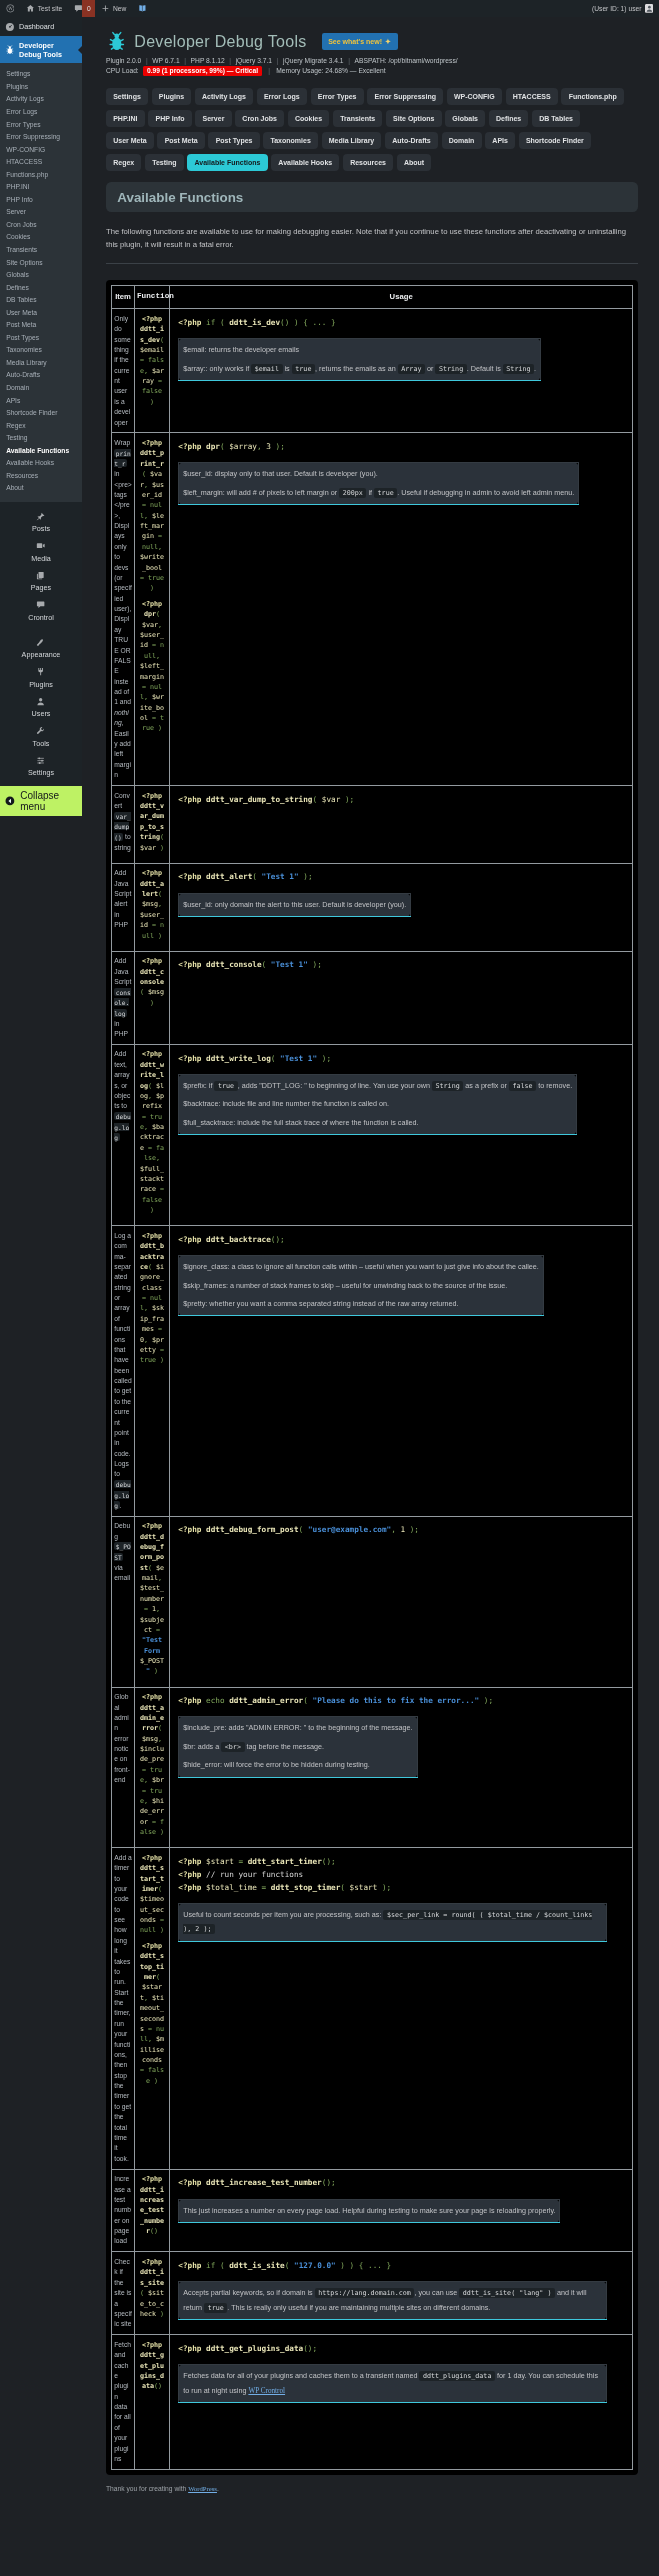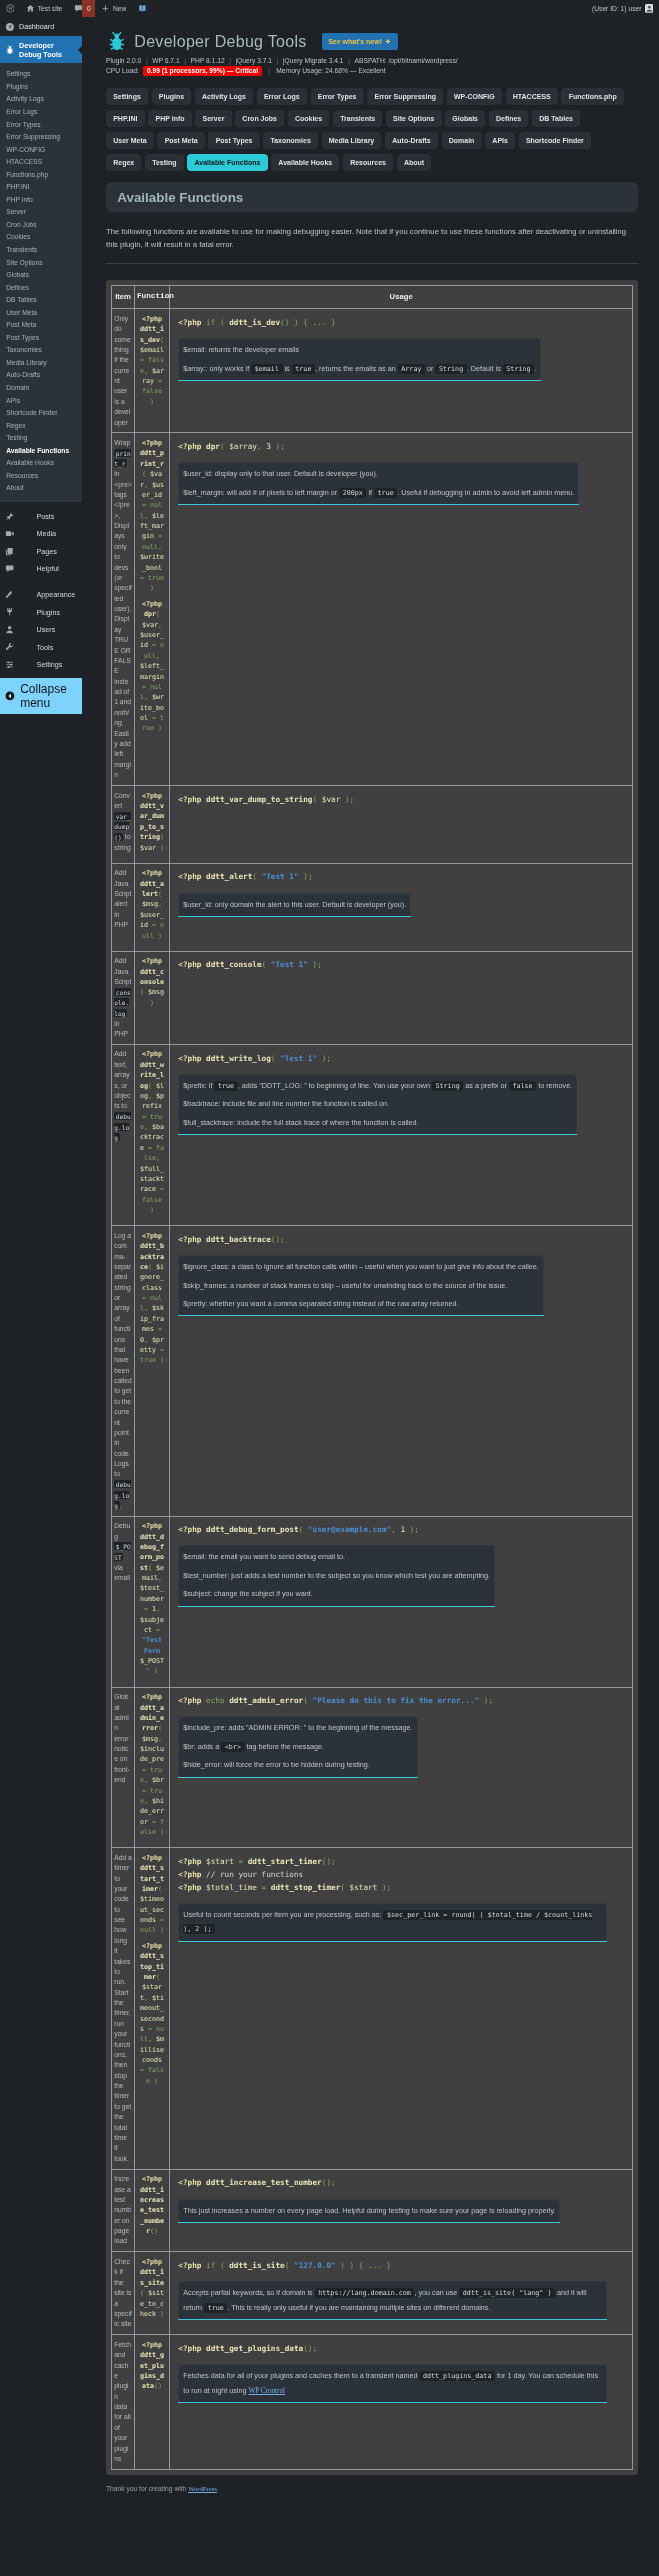--- a/index.html
+++ b/index.html
@@ -23,24 +23,24 @@
   .sidebar{position:absolute;top:16.5px;left:0;width:82px;background:#1d2327;color:#c3c4c7;z-index:4;padding-bottom:0;}
   .menu-top-item{display:flex;gap:4.6px;padding:4.6px 4.6px;align-items:center;color:#dde0e3;font-size:7.2px;line-height:1.25;}
   .menu-top-item .icon{width:9.8px;height:9.8px;color:#a7aaad;margin-top:0.5px;}
   .menu-top-item.active{background:#2271b1;color:#fff;font-weight:600;position:relative;}
   .menu-top-item.active .icon{color:#fff;}
   .menu-top-item.active::after{content:"";position:absolute;right:0;top:50%;transform:translateY(-50%);border:4.1px solid transparent;border-right:4.1px solid #1e2125;}
   .submenu{background:#2c3338;padding:4.6px 0 7.2px;}
   .submenu-item{padding:2.6px 6.2px;font-size:6.7px;color:#a8b0b8;line-height:1.1;}
   .submenu-item.active{color:#fff;font-weight:bold;}
   .menu-bottom{padding-top:6.2px;}
-  .menu-bottom-item{display:flex;gap:22px;padding:4.1px 5.2px;align-items:center;color:#d5d8db;font-size:7.2px;}
+  .menu-bottom-item{display:flex;gap:3px;padding:4.1px 5.2px;align-items:center;color:#d5d8db;font-size:7.2px;flex-direction:column;}
   .menu-bottom-item .icon{width:9.3px;height:9.3px;color:#a7aaad;}
   .menu-gap{height:8.2px;}
-  .collapse-item{background:#7dd3fc;color:#14181b;display:flex;gap:5.2px;padding:3.6px 5.2px;align-items:center;font-size:12px;margin-top:5.2px;}
+  .collapse-item{background:#bef264;color:#14181b;display:flex;gap:5.2px;padding:3.6px 5.2px;align-items:center;font-size:10px;margin-top:5.2px;}
   .collapse-item .icon{width:9.8px;height:9.8px;}
 
   
   .content{margin-left:82px;padding:8.2px 20.6px 0 24px;color:#c3c4c7;}
   .header-title-row{display:flex;align-items:center;gap:6.7px;margin:6.2px 0 2.1px;}
   .bug-logo{width:21.6px;height:21.6px;color:#2cc9d6;}
   .page-main-title{font-size:16px;color:#a3bdb8;font-weight:400;letter-spacing:0.3px;}
   .whats-new-btn{background:#2271b1;color:#f0c33c;font-weight:bold;font-size:7px;padding:4.6px 6.7px;border-radius:2.1px;border:none;margin-left:8.2px;font-family:"Liberation Sans",sans-serif;display:inline-flex;gap:3.1px;align-items:center;}
   .sparkle{color:#f5d36a;}
   .meta-line{font-size:6.7px;color:#bfc5c9;margin:4.1px 0 2.1px;}
@@ -54,21 +54,21 @@
   .tab-row{display:flex;flex-wrap:wrap;}
   .tab{background:#2b3036;color:#e0e2e4;font-size:7px;font-weight:600;padding:5.2px 7.2px;border-radius:4.1px;margin:0 3.6px 4.6px 0;white-space:nowrap;}
   .tab.active{background:#2cc9d6;color:#15191c;}
 
   .title-panel{background:#2c3338;border-radius:5.2px;padding:7.7px 11.3px;margin-top:6.2px;}
   .title-panel h2{margin:0;font-size:13.4px;color:#9fb6ba;font-weight:bold;}
   .page-desc{color:#c3c4c7;font-size:7.7px;line-height:1.75;margin:12.4px 0 4.1px;}
   hr.divider{border:0;border-top:0.5px solid #3b4147;margin:11.3px 0 0;}
 
   
-  .table-panel{background:#404040;border-radius:4.1px;padding:5.2px;margin:15.5px 0 7.2px;}
+  .table-panel{background:#000000;border-radius:4.1px;padding:5.2px;margin:15.5px 0 7.2px;}
   table.func-table{width:100%;border-collapse:collapse;table-layout:fixed;}
   .func-table th,.func-table td{border:0.5px solid #939a9f;vertical-align:top;}
   .func-table th{color:#eceef0;font-size:7.7px;font-weight:bold;text-align:center;padding:6.7px 2.1px;}
   th.col-item{width:17.5px;}
   th.col-func{width:30px;font-family:Liberation Mono, monospace;}
   .td-item{width:17.5px;padding:4.6px 2.1px;font-size:6.7px;color:#b6bcc2;line-height:1.55;overflow-wrap:anywhere;word-break:break-word;}
   .td-func{width:30px;padding:4.6px 3.1px;font-family:"DejaVu Sans Mono",monospace;font-size:6.7px;line-height:1.55;overflow-wrap:anywhere;word-break:break-all;text-align:center;}
   .fblock{margin:0 0 5.2px;}
   .td-usage{padding:7.7px 8.2px;}
   .code-line{font-family:"DejaVu Sans Mono",monospace;font-size:7.7px;line-height:1.55;margin:0 0 1px;color:#e9e5ac;overflow-wrap:anywhere;}
@@ -231,21 +231,21 @@
           </svg>
         </span>
         <span class="mb-label">Pages</span>
       </div>
       <div class="menu-bottom-item">
         <span class="icon">
           <svg viewBox="0 0 20 20">
             <path d="M3.2 3h13.6c.7 0 1.2.5 1.2 1.2v8.1c0 .7-.5 1.2-1.2 1.2H9.5l-4.3 3.9v-3.9H3.2c-.7 0-1.2-.5-1.2-1.2V4.2C2 3.5 2.5 3 3.2 3z"></path>
           </svg>
         </span>
-        <span class="mb-label">Helpful</span>
+        <span class="mb-label">Crontrol</span>
       </div>
       <div class="menu-gap"></div>
       <div class="menu-bottom-item">
         <span class="icon">
           <svg viewBox="0 0 20 20">
             <path d="M3 13.2c2-1 3.2-3 5.2-6s4.2-5.2 6.2-4.1-1 5.1-3 7.2-4.2 3.1-5.2 5.1c-.8 1.5-2.7 1.7-3.7.7s-.3-2.2.5-2.9z"></path>
           </svg>
         </span>
         <span class="mb-label">Appearance</span>
       </div>
@@ -468,25 +468,20 @@
               </div>
             </td>
           </tr>
           <tr class="func-row">
             <td class="td-item">Debug <span class="chip">$_POST</span> via email</td>
             <td class="td-func">
               <div class="fblock"><span class="tok-p">&lt;?php </span><span class="tok-f">ddtt_debug_form_post</span><span class="tok-k">( </span><span class="tok-v">$email</span><span class="tok-k">, </span><span class="tok-v">$test_number </span><span class="tok-k">= </span><span class="tok-n">1</span><span class="tok-k">, </span><span class="tok-v">$subject </span><span class="tok-k">= </span><span class="tok-s">"Test Form </span><span class="tok-v">$_POST</span><span class="tok-s"> "</span><span class="tok-k"> )</span></div>
             </td>
             <td class="td-usage">
               <div class="code-line"><span class="tok-p">&lt;?php </span><span class="tok-f">ddtt_debug_form_post</span><span class="tok-k">( </span><span class="tok-s">"user@example.com"</span><span class="tok-k">, </span><span class="tok-n">1</span><span class="tok-k"> );</span></div>
-              <div class="note">
-                <div class="note-line">$email: the email you want to send debug email to.</div>
-                <div class="note-line">$test_number: just adds a test number to the subject so you know which test you are attempting.</div>
-                <div class="note-line">$subject: change the subject if you want.</div>
-              </div>
             </td>
           </tr>
           <tr class="func-row">
             <td class="td-item">Global admin error notice on front-end</td>
             <td class="td-func">
               <div class="fblock"><span class="tok-p">&lt;?php </span><span class="tok-f">ddtt_admin_error</span><span class="tok-k">( </span><span class="tok-v">$msg</span><span class="tok-k">, </span><span class="tok-v">$include_pre </span><span class="tok-k">= true, </span><span class="tok-v">$br </span><span class="tok-k">= true, </span><span class="tok-v">$hide_error </span><span class="tok-k">= false )</span></div>
             </td>
             <td class="td-usage">
               <div class="code-line"><span class="tok-p">&lt;?php </span><span class="tok-k">echo </span><span class="tok-f">ddtt_admin_error</span><span class="tok-k">( </span><span class="tok-s">"Please do this to fix the error..."</span><span class="tok-k"> );</span></div>
               <div class="note">

